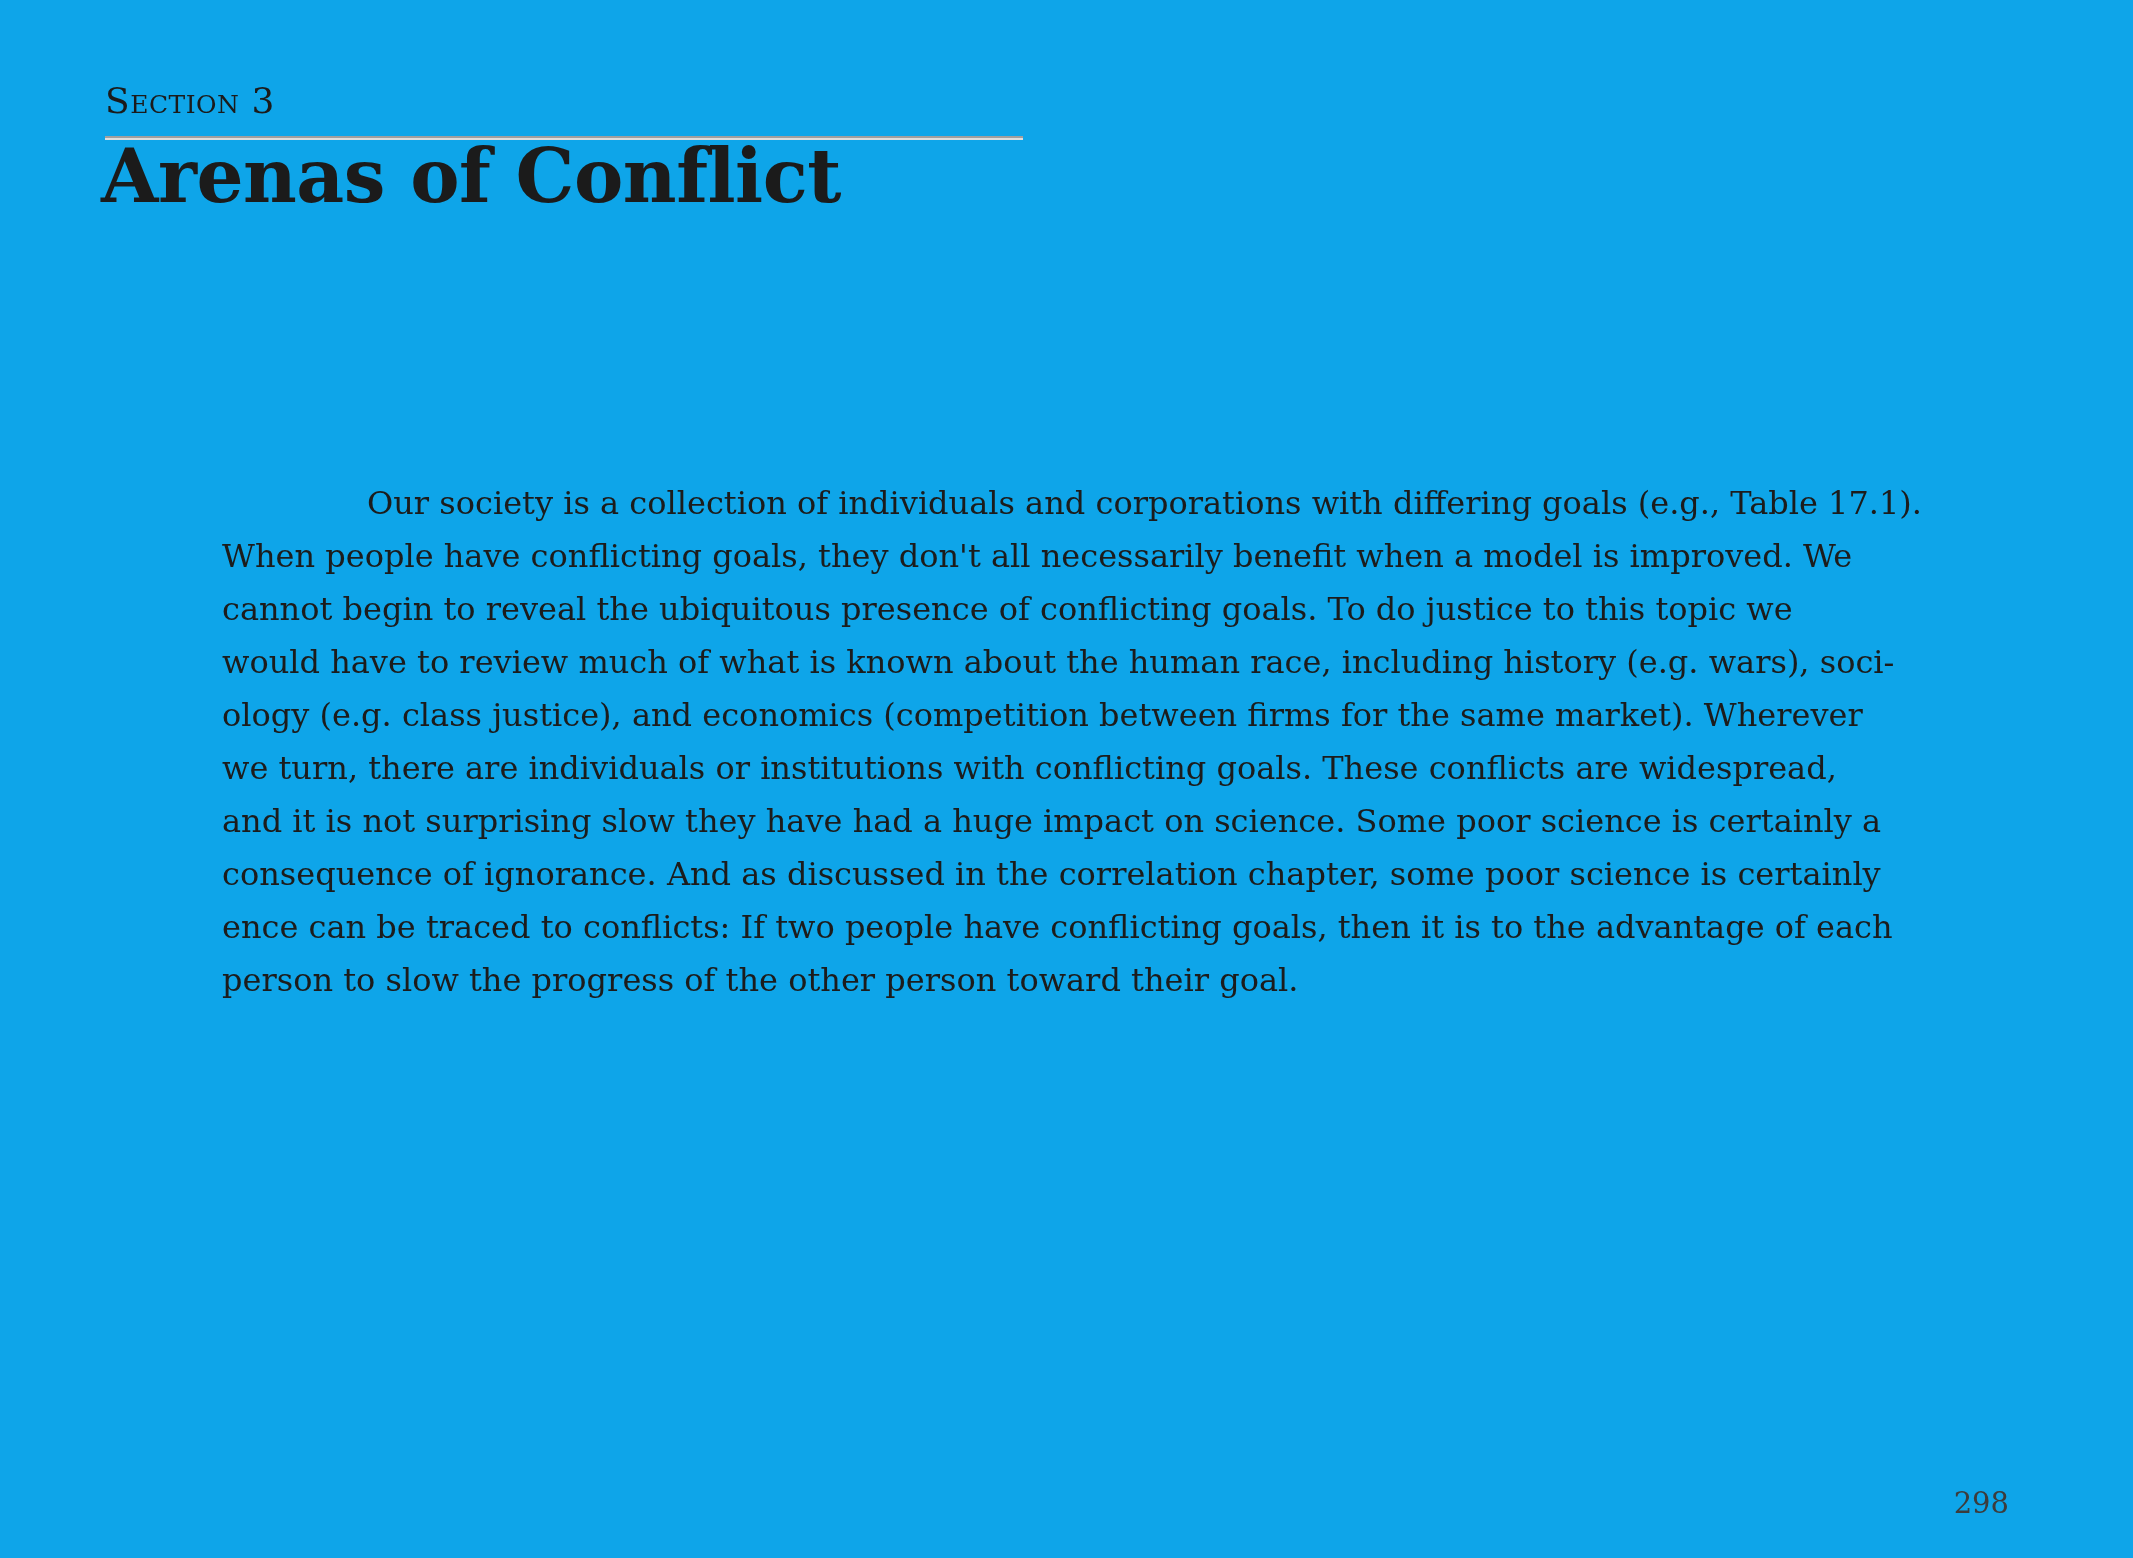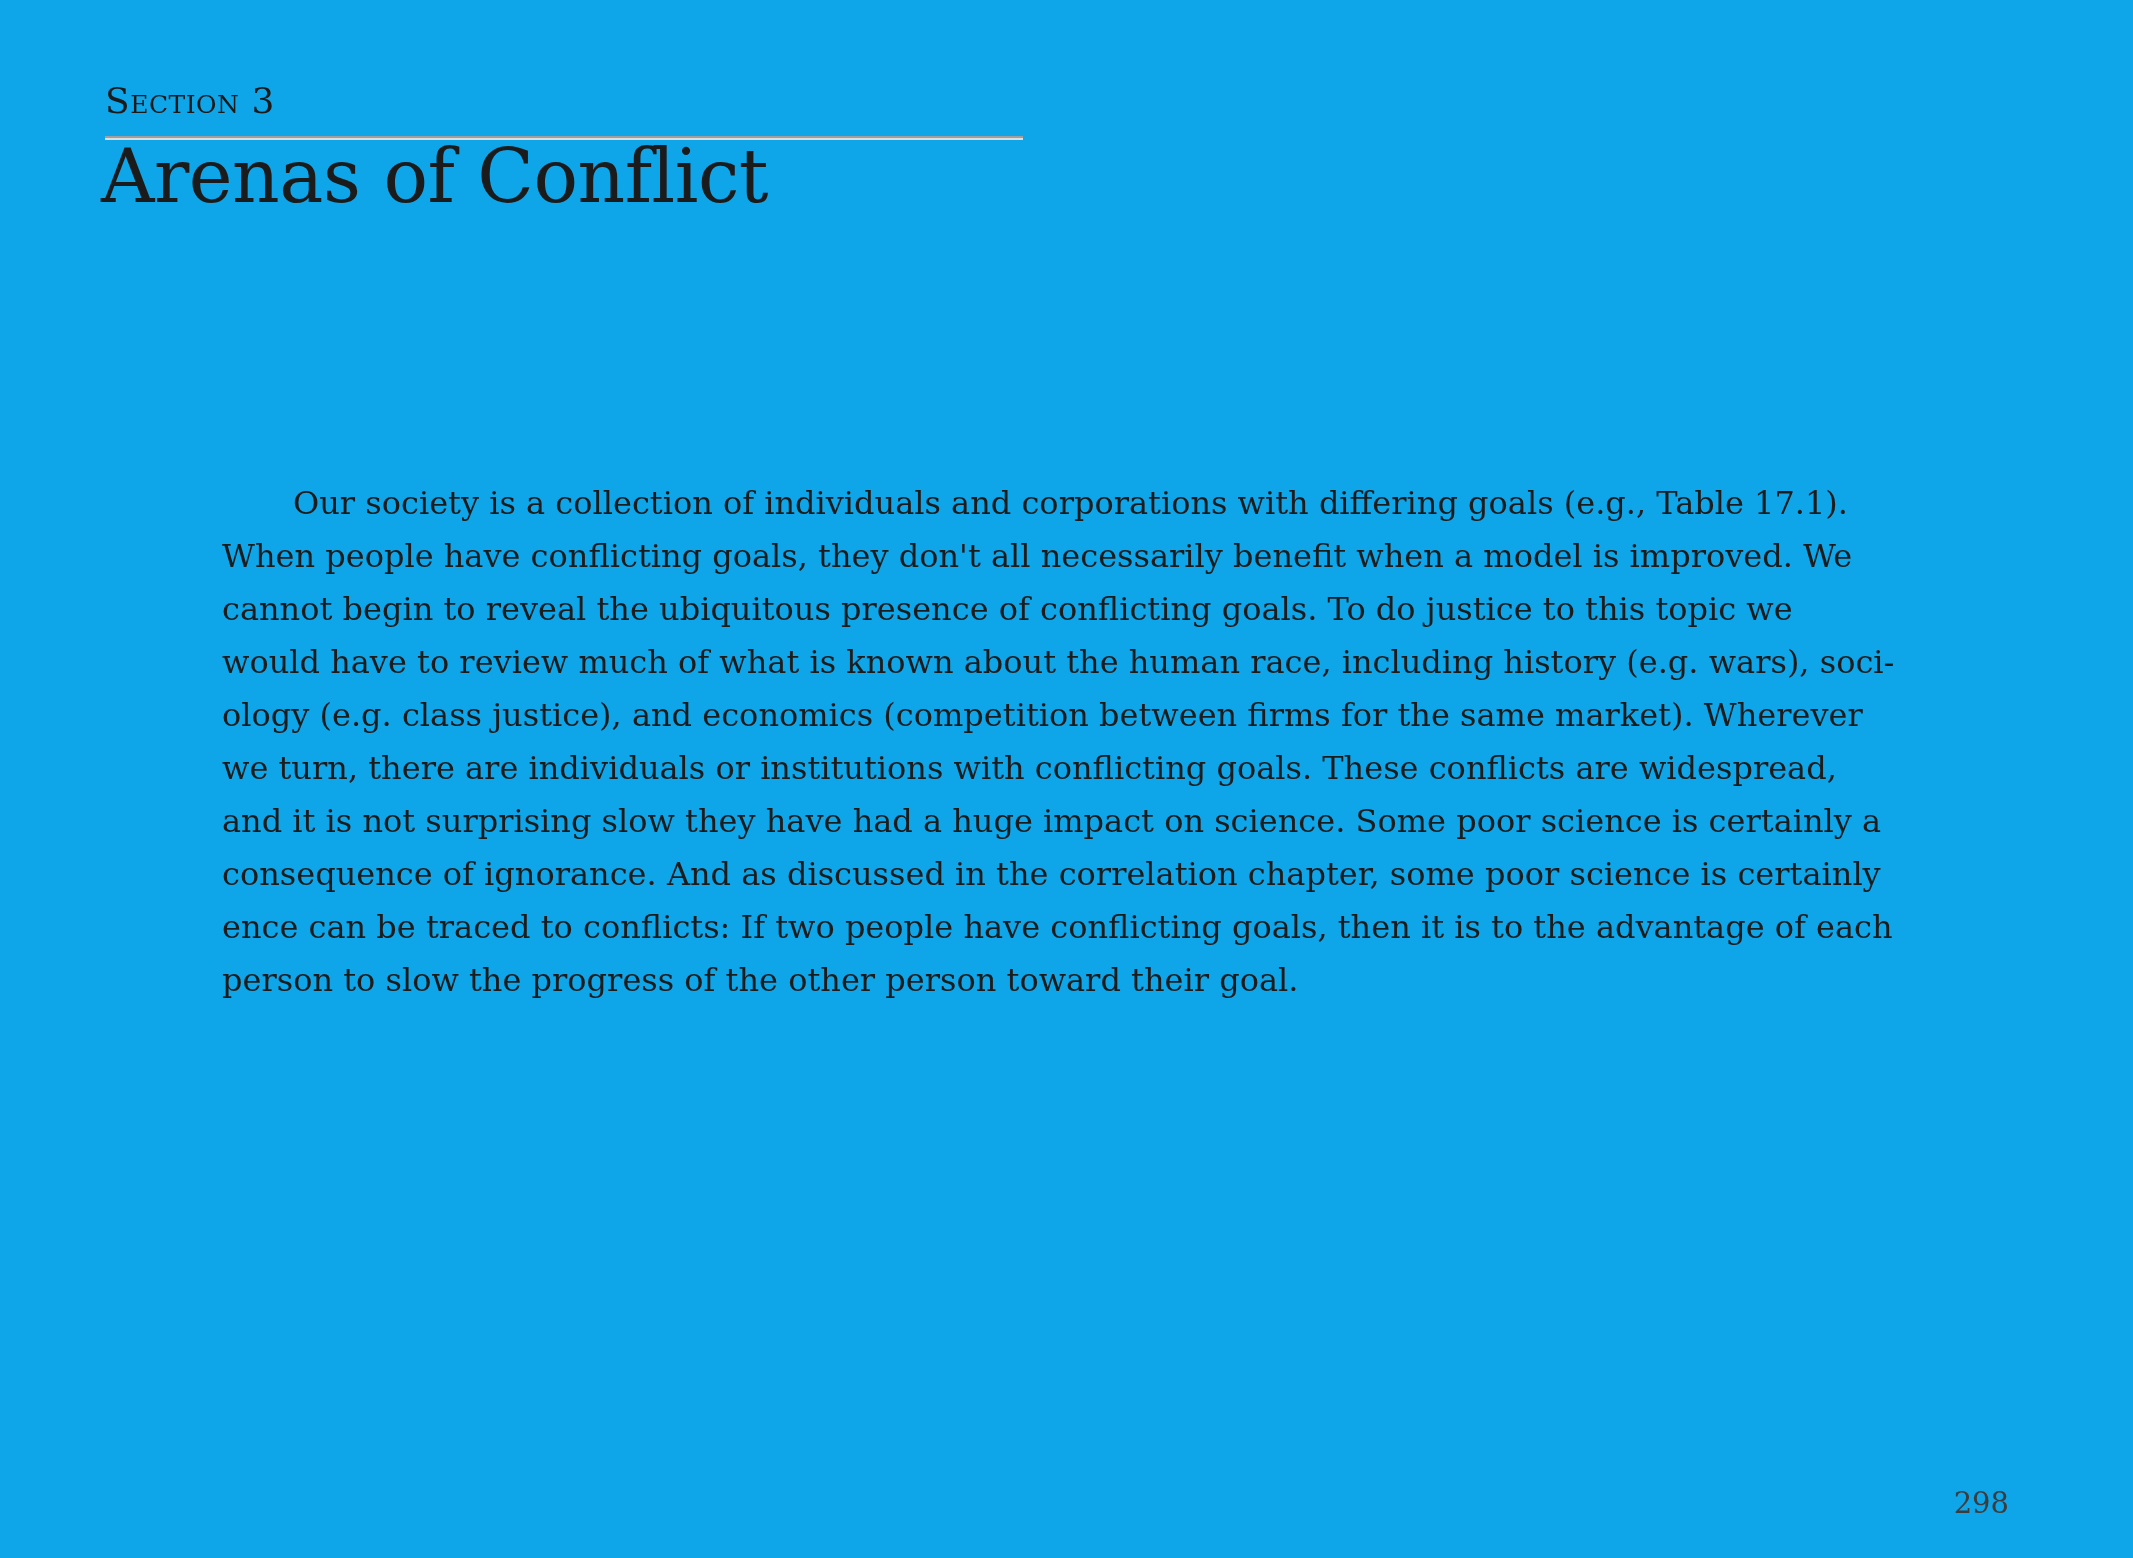--- a/index.html
+++ b/index.html
@@ -38,35 +38,37 @@
   }
   .chapter-title {
     position: absolute;
     left: 101px;
     top: 139px;
     font-size: 74px;
     line-height: 1;
     letter-spacing: -0.5px;
     color: #1b1b1b;
     white-space: nowrap;
+    font-weight: bold;
   }
   .body-paragraph {
     position: absolute;
     left: 222px;
     top: 477px;
     width: 1700px;
     font-size: 32px;
     line-height: 53px;
     color: #1c1c1c;
   }
   .body-paragraph .line {
     white-space: nowrap;
   }
   .body-paragraph .line.first {
     text-indent: 71px;
+    text-align: right;
   }
   .page-number {
     position: absolute;
     right: 124px;
     top: 1489px;
     font-size: 29px;
     line-height: 1;
     color: #3c3c3c;
     font-feature-settings: "onum" 1;
   }

